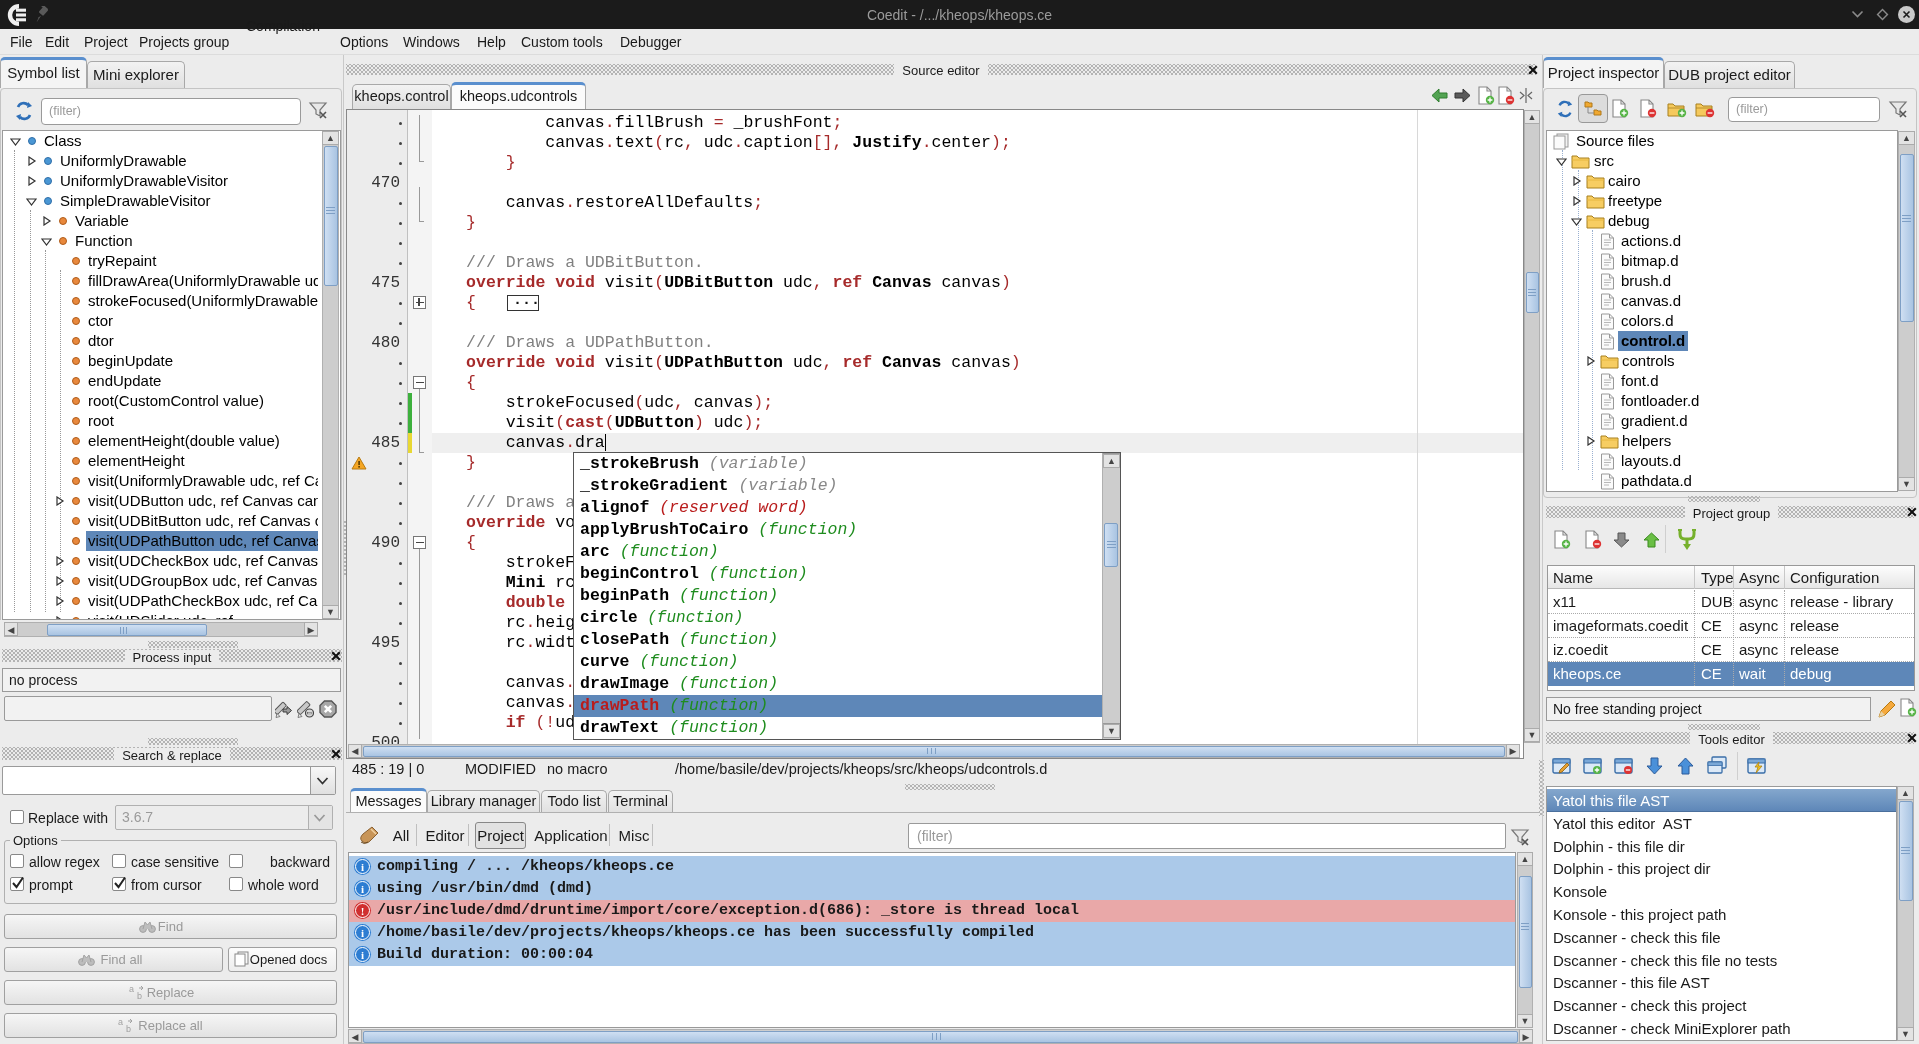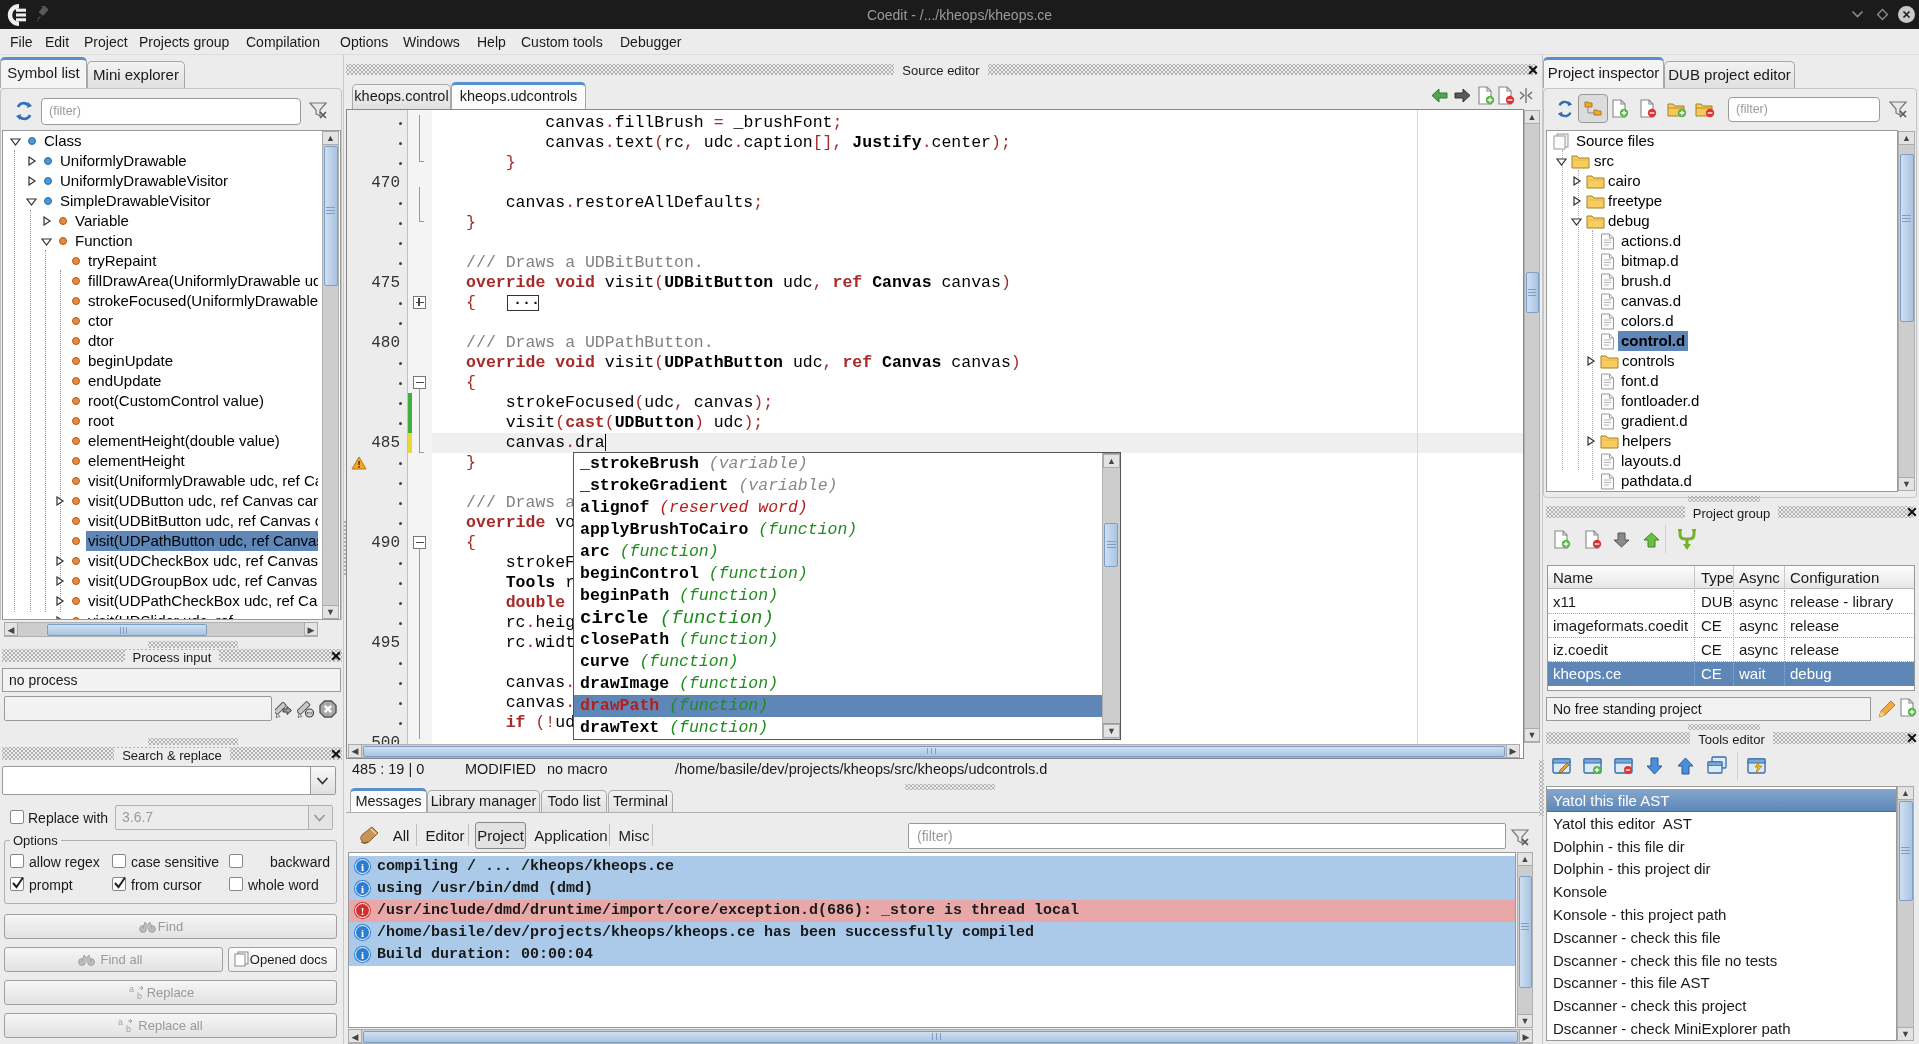--- a/index.html
+++ b/index.html
@@ -59,21 +59,21 @@
 <div class="abs" style="left:1898px;top:6px;width:17px;height:17px;border-radius:50%;background:#c9c9c9;"></div>
 <svg class="abs" style="left:1898px;top:6px;" width="17" height="17" viewBox="0 0 17 17">
       <path d="M5.5 5.5 L11.5 11.5 M11.5 5.5 L5.5 11.5" stroke="#1b1b1b" stroke-width="1.6"></path>
     </svg>
 
 <div class="abs" style="left:0;top:29px;width:1919px;height:26px;background:#ececec;border-bottom:1px solid #dcdcdc;"></div>
 <div class="abs" style="left:10px;top:34px;font-size:14px;color:#1a1a1a;">File</div>
 <div class="abs" style="left:45px;top:34px;font-size:14px;color:#1a1a1a;">Edit</div>
 <div class="abs" style="left:84px;top:34px;font-size:14px;color:#1a1a1a;">Project</div>
 <div class="abs" style="left:139px;top:34px;font-size:14px;color:#1a1a1a;">Projects group</div>
-<div class="abs" style="left:246px;top:34px;font-size:14px;color:#1a1a1a;">Compilation</div>
+<div class="abs" style="left:246px;top:18px;font-size:14px;color:#1a1a1a;">Compilation</div>
 <div class="abs" style="left:340px;top:34px;font-size:14px;color:#1a1a1a;">Options</div>
 <div class="abs" style="left:403px;top:34px;font-size:14px;color:#1a1a1a;">Windows</div>
 <div class="abs" style="left:477px;top:34px;font-size:14px;color:#1a1a1a;">Help</div>
 <div class="abs" style="left:521px;top:34px;font-size:14px;color:#1a1a1a;">Custom tools</div>
 <div class="abs" style="left:620px;top:34px;font-size:14px;color:#1a1a1a;">Debugger</div>
 
 <div class="tab tabact" style="left:0px;top:57px;width:87px;height:31px;line-height:26px;">Symbol list</div>
 <div class="tab" style="left:87px;top:61px;width:98px;height:27px;line-height:25px;">Mini explorer</div>
 <div class="abs" style="left:0px;top:88px;width:342px;height:551px;border:1px solid #c4c4c4;border-radius:4px;"></div>
 
@@ -402,21 +402,21 @@
 <div class="dot" style="left:399px;top:482px;"></div>
 <div class="dot" style="left:399px;top:502px;"></div>
 <div class="cl" style="left:426.5px;top:493px;">    <span class="cm">/// Draws a</span></div>
 <div class="dot" style="left:399px;top:522px;"></div>
 <div class="cl" style="left:426.5px;top:513px;">    <span class="kw">override</span> vo</div>
 <div class="ln" style="left:346px;top:533px;">490</div>
 <div class="cl" style="left:426.5px;top:533px;">    <span class="pu">{</span></div>
 <div class="dot" style="left:399px;top:562px;"></div>
 <div class="cl" style="left:426.5px;top:553px;">        strokeF</div>
 <div class="dot" style="left:399px;top:582px;"></div>
-<div class="cl" style="left:426.5px;top:573px;">        <span class="bd">Tools</span> rc</div>
+<div class="cl" style="left:426.5px;top:573px;">        <span class="bd">Mini</span> rc</div>
 <div class="dot" style="left:399px;top:602px;"></div>
 <div class="cl" style="left:426.5px;top:593px;">        <span class="kw">double</span></div>
 <div class="dot" style="left:399px;top:622px;"></div>
 <div class="cl" style="left:426.5px;top:613px;">        rc<span class="pu">.</span>heig</div>
 <div class="ln" style="left:346px;top:633px;">495</div>
 <div class="cl" style="left:426.5px;top:633px;">        rc<span class="pu">.</span>widt</div>
 <div class="dot" style="left:399px;top:662px;"></div>
 <div class="dot" style="left:399px;top:682px;"></div>
 <div class="cl" style="left:426.5px;top:673px;">        canvas<span class="pu">.</span></div>
 <div class="dot" style="left:399px;top:702px;"></div>
@@ -431,21 +431,21 @@
 <div class="abs" style="left:604.5px;top:434px;width:1.6px;height:17px;background:#000;"></div>
 
 <div class="abs" style="left:573px;top:452px;width:548px;height:288px;background:#fff;border:1px solid #555;"></div>
 <div class="abs mono" style="left:580px;top:453px;height:22px;line-height:22px;font-size:16.5px;white-space:pre;"><span style="font-weight:bold;color:#000;">_strokeBrush</span> <span style="font-style:italic;color:#888888;">(variable)</span></div>
 <div class="abs mono" style="left:580px;top:475px;height:22px;line-height:22px;font-size:16.5px;white-space:pre;"><span style="font-weight:bold;color:#000;">_strokeGradient</span> <span style="font-style:italic;color:#888888;">(variable)</span></div>
 <div class="abs mono" style="left:580px;top:497px;height:22px;line-height:22px;font-size:16.5px;white-space:pre;"><span style="font-weight:bold;color:#000;">alignof</span> <span style="font-style:italic;color:#b91c1c;">(reserved word)</span></div>
 <div class="abs mono" style="left:580px;top:519px;height:22px;line-height:22px;font-size:16.5px;white-space:pre;"><span style="font-weight:bold;color:#000;">applyBrushToCairo</span> <span style="font-style:italic;color:#1e8c1e;">(function)</span></div>
 <div class="abs mono" style="left:580px;top:541px;height:22px;line-height:22px;font-size:16.5px;white-space:pre;"><span style="font-weight:bold;color:#000;">arc</span> <span style="font-style:italic;color:#1e8c1e;">(function)</span></div>
 <div class="abs mono" style="left:580px;top:563px;height:22px;line-height:22px;font-size:16.5px;white-space:pre;"><span style="font-weight:bold;color:#000;">beginControl</span> <span style="font-style:italic;color:#1e8c1e;">(function)</span></div>
 <div class="abs mono" style="left:580px;top:585px;height:22px;line-height:22px;font-size:16.5px;white-space:pre;"><span style="font-weight:bold;color:#000;">beginPath</span> <span style="font-style:italic;color:#1e8c1e;">(function)</span></div>
-<div class="abs mono" style="left:580px;top:607px;height:22px;line-height:22px;font-size:19px;white-space:pre;"><span style="font-weight:bold;color:#000;">circle</span> <span style="font-style:italic;color:#1e8c1e;">(function)</span></div>
+<div class="abs mono" style="left:580px;top:607px;height:22px;line-height:22px;font-size:16px;white-space:pre;"><span style="font-weight:bold;color:#000;">circle</span> <span style="font-style:italic;color:#1e8c1e;">(function)</span></div>
 <div class="abs mono" style="left:580px;top:629px;height:22px;line-height:22px;font-size:16.5px;white-space:pre;"><span style="font-weight:bold;color:#000;">closePath</span> <span style="font-style:italic;color:#1e8c1e;">(function)</span></div>
 <div class="abs mono" style="left:580px;top:651px;height:22px;line-height:22px;font-size:16.5px;white-space:pre;"><span style="font-weight:bold;color:#000;">curve</span> <span style="font-style:italic;color:#1e8c1e;">(function)</span></div>
 <div class="abs mono" style="left:580px;top:673px;height:22px;line-height:22px;font-size:16.5px;white-space:pre;"><span style="font-weight:bold;color:#000;">drawImage</span> <span style="font-style:italic;color:#1e8c1e;">(function)</span></div>
 <div class="abs" style="left:574px;top:695px;width:528px;height:22px;background:#5e87b8;"></div>
 <div class="abs mono" style="left:580px;top:695px;height:22px;line-height:22px;font-size:16.5px;white-space:pre;"><span style="font-weight:bold;color:#b91c1c;">drawPath</span> <span style="font-style:italic;color:#1e8c1e;">(function)</span></div>
 <div class="abs mono" style="left:580px;top:717px;height:22px;line-height:22px;font-size:16.5px;white-space:pre;"><span style="font-weight:bold;color:#000;">drawText</span> <span style="font-style:italic;color:#1e8c1e;">(function)</span></div>
 <div class="sb" style="left:1102px;top:453px;width:18px;height:286px;border-width:0 0 0 1px;"></div>
 <div class="abs" style="left:1103px;top:453px;width:17px;height:15px;background:#e8e8e8;border:1px solid #999;"></div>
 <div class="sbarrow" style="left:1103px;top:454px;width:17px;">▲</div>
 <div class="abs" style="left:1103px;top:723px;width:17px;height:15px;background:#e8e8e8;border:1px solid #999;"></div>

